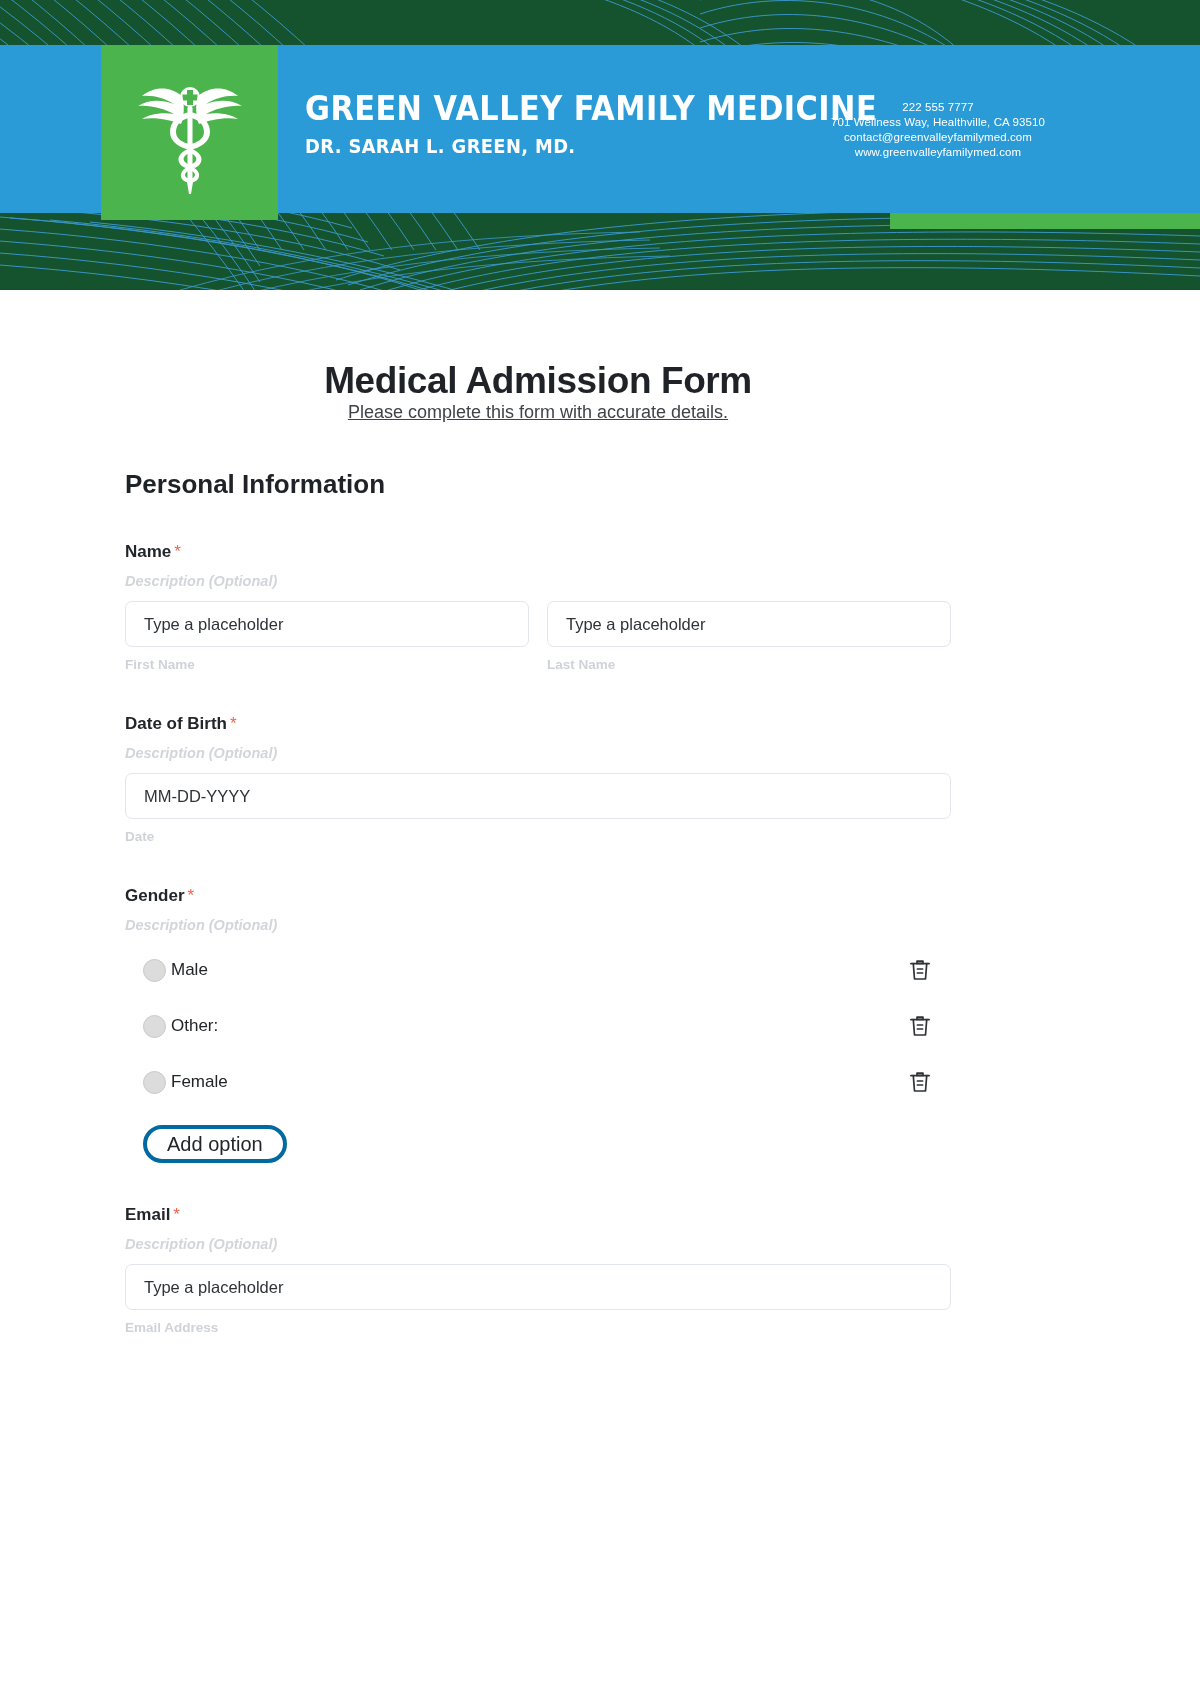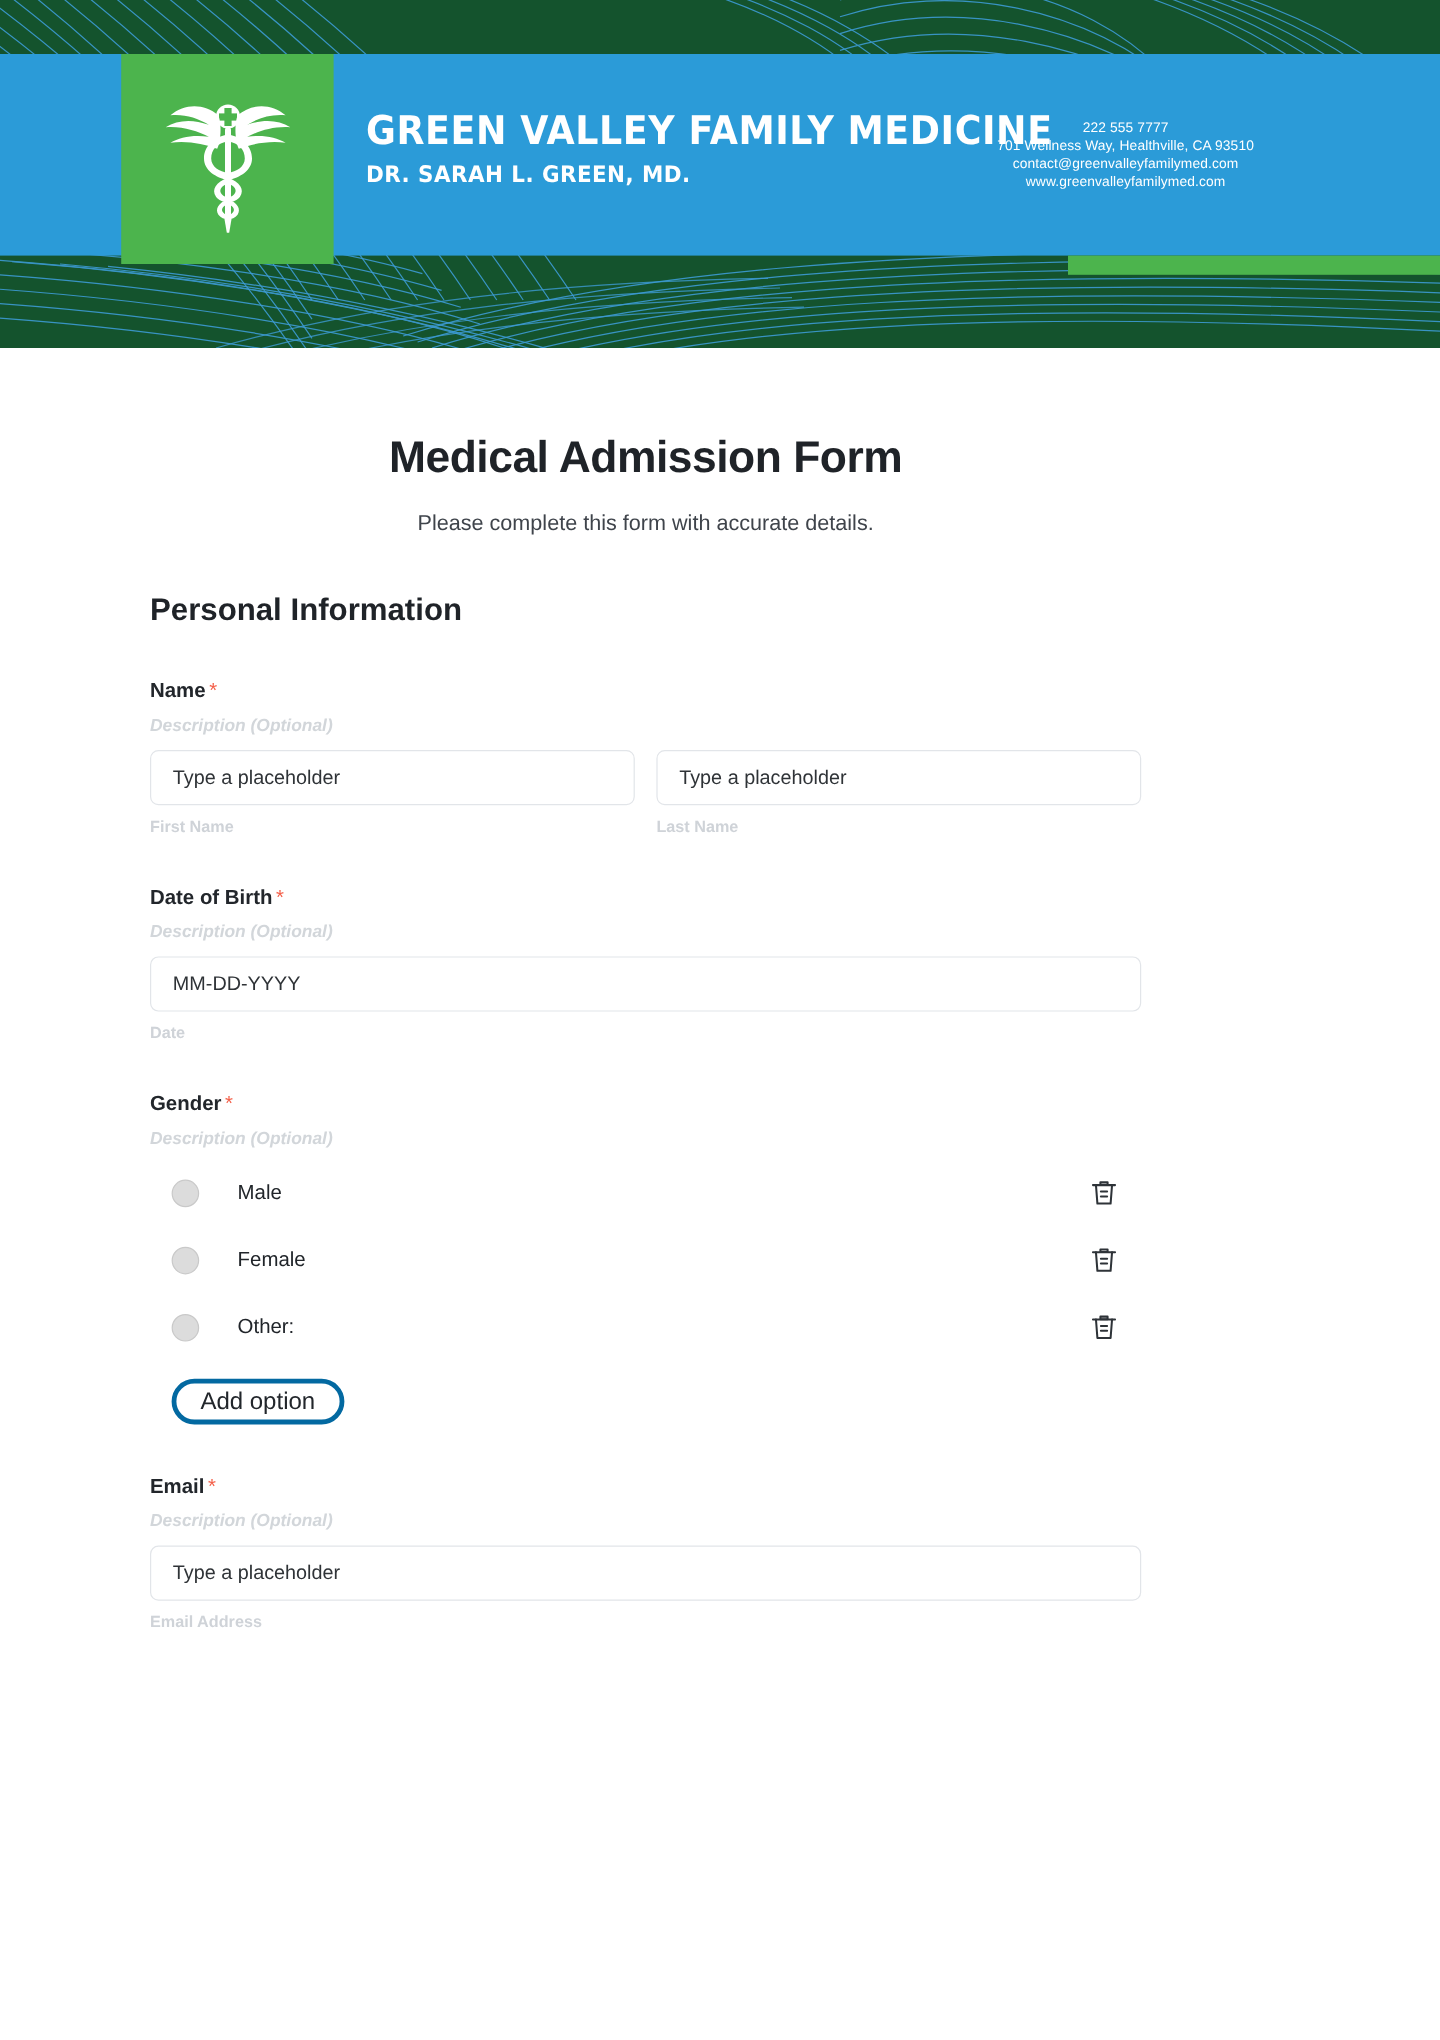--- a/index.html
+++ b/index.html
@@ -103,21 +103,21 @@
     font-size: 37px;
     font-weight: bold;
     color: #1f2328;
     letter-spacing: -0.4px;
     margin-top: 70px;
   }
   .form-subtitle {
     text-align: center;
     font-size: 18px;
     color: #3f444b;
-    margin-top: 24px;
+    text-decoration: underline;
   }
   .section-heading {
     font-size: 26px;
     font-weight: bold;
     color: #1f2328;
     margin-top: 46px;
   }
 
   .field { margin-top: 42px; }
   .field-label {
@@ -179,21 +179,21 @@
     height: 23px;
     border-radius: 50%;
     background: #dcdcdc;
     border: 1px solid #c9c9c9;
     margin-left: 18px;
     flex: 0 0 auto;
   }
   .option-label {
     font-size: 17px;
     color: #21252a;
-    margin-left: 32px;
+    margin-left: 5px;
     flex: 1 1 auto;
   }
   .trash-btn {
     width: 26px;
     height: 28px;
     flex: 0 0 auto;
     margin-right: 18px;
     display: flex;
     align-items: center;
     justify-content: center;
@@ -411,50 +411,50 @@
             <path d="M4.3,5.6 L5.5,21 h11 L17.7,5.6"></path>
             <line x1="8.4" y1="11" x2="13.6" y2="11"></line>
             <line x1="8.4" y1="15" x2="13.6" y2="15"></line>
           </g>
         </svg>
       </span>
     </div>
 
     <div class="option-row">
       <span class="radio-dot"></span>
+      <span class="option-label">Other:</span>
+      <span class="trash-btn">
+        <svg viewBox="0 0 22 24" xmlns="http://www.w3.org/2000/svg">
+          <g fill="none" stroke="#2e3338" stroke-width="1.7" stroke-linecap="round" stroke-linejoin="round">
+            <path d="M8,3.2 h6 v2.2 h-6 z"></path>
+            <line x1="1.8" y1="5.6" x2="20.2" y2="5.6"></line>
+            <path d="M4.3,5.6 L5.5,21 h11 L17.7,5.6"></path>
+            <line x1="8.4" y1="11" x2="13.6" y2="11"></line>
+            <line x1="8.4" y1="15" x2="13.6" y2="15"></line>
+          </g>
+        </svg>
+      </span>
+    </div>
+
+    <div class="option-row">
+      <span class="radio-dot"></span>
       <span class="option-label">Female</span>
       <span class="trash-btn">
         <svg viewBox="0 0 22 24" xmlns="http://www.w3.org/2000/svg">
           <g fill="none" stroke="#2e3338" stroke-width="1.7" stroke-linecap="round" stroke-linejoin="round">
             <path d="M8,3.2 h6 v2.2 h-6 z"></path>
             <line x1="1.8" y1="5.6" x2="20.2" y2="5.6"></line>
             <path d="M4.3,5.6 L5.5,21 h11 L17.7,5.6"></path>
             <line x1="8.4" y1="11" x2="13.6" y2="11"></line>
             <line x1="8.4" y1="15" x2="13.6" y2="15"></line>
           </g>
         </svg>
       </span>
     </div>
 
-    <div class="option-row">
-      <span class="radio-dot"></span>
-      <span class="option-label">Other:</span>
-      <span class="trash-btn">
-        <svg viewBox="0 0 22 24" xmlns="http://www.w3.org/2000/svg">
-          <g fill="none" stroke="#2e3338" stroke-width="1.7" stroke-linecap="round" stroke-linejoin="round">
-            <path d="M8,3.2 h6 v2.2 h-6 z"></path>
-            <line x1="1.8" y1="5.6" x2="20.2" y2="5.6"></line>
-            <path d="M4.3,5.6 L5.5,21 h11 L17.7,5.6"></path>
-            <line x1="8.4" y1="11" x2="13.6" y2="11"></line>
-            <line x1="8.4" y1="15" x2="13.6" y2="15"></line>
-          </g>
-        </svg>
-      </span>
-    </div>
-
     <button class="add-option-btn">Add option</button>
   </div>
 
   <div class="field">
     <div class="field-label">
       <span>Email</span><span class="req-star">*</span>
     </div>
     <div class="field-desc">Description (Optional)</div>
     <div class="input-row">
       <div class="input-col">

